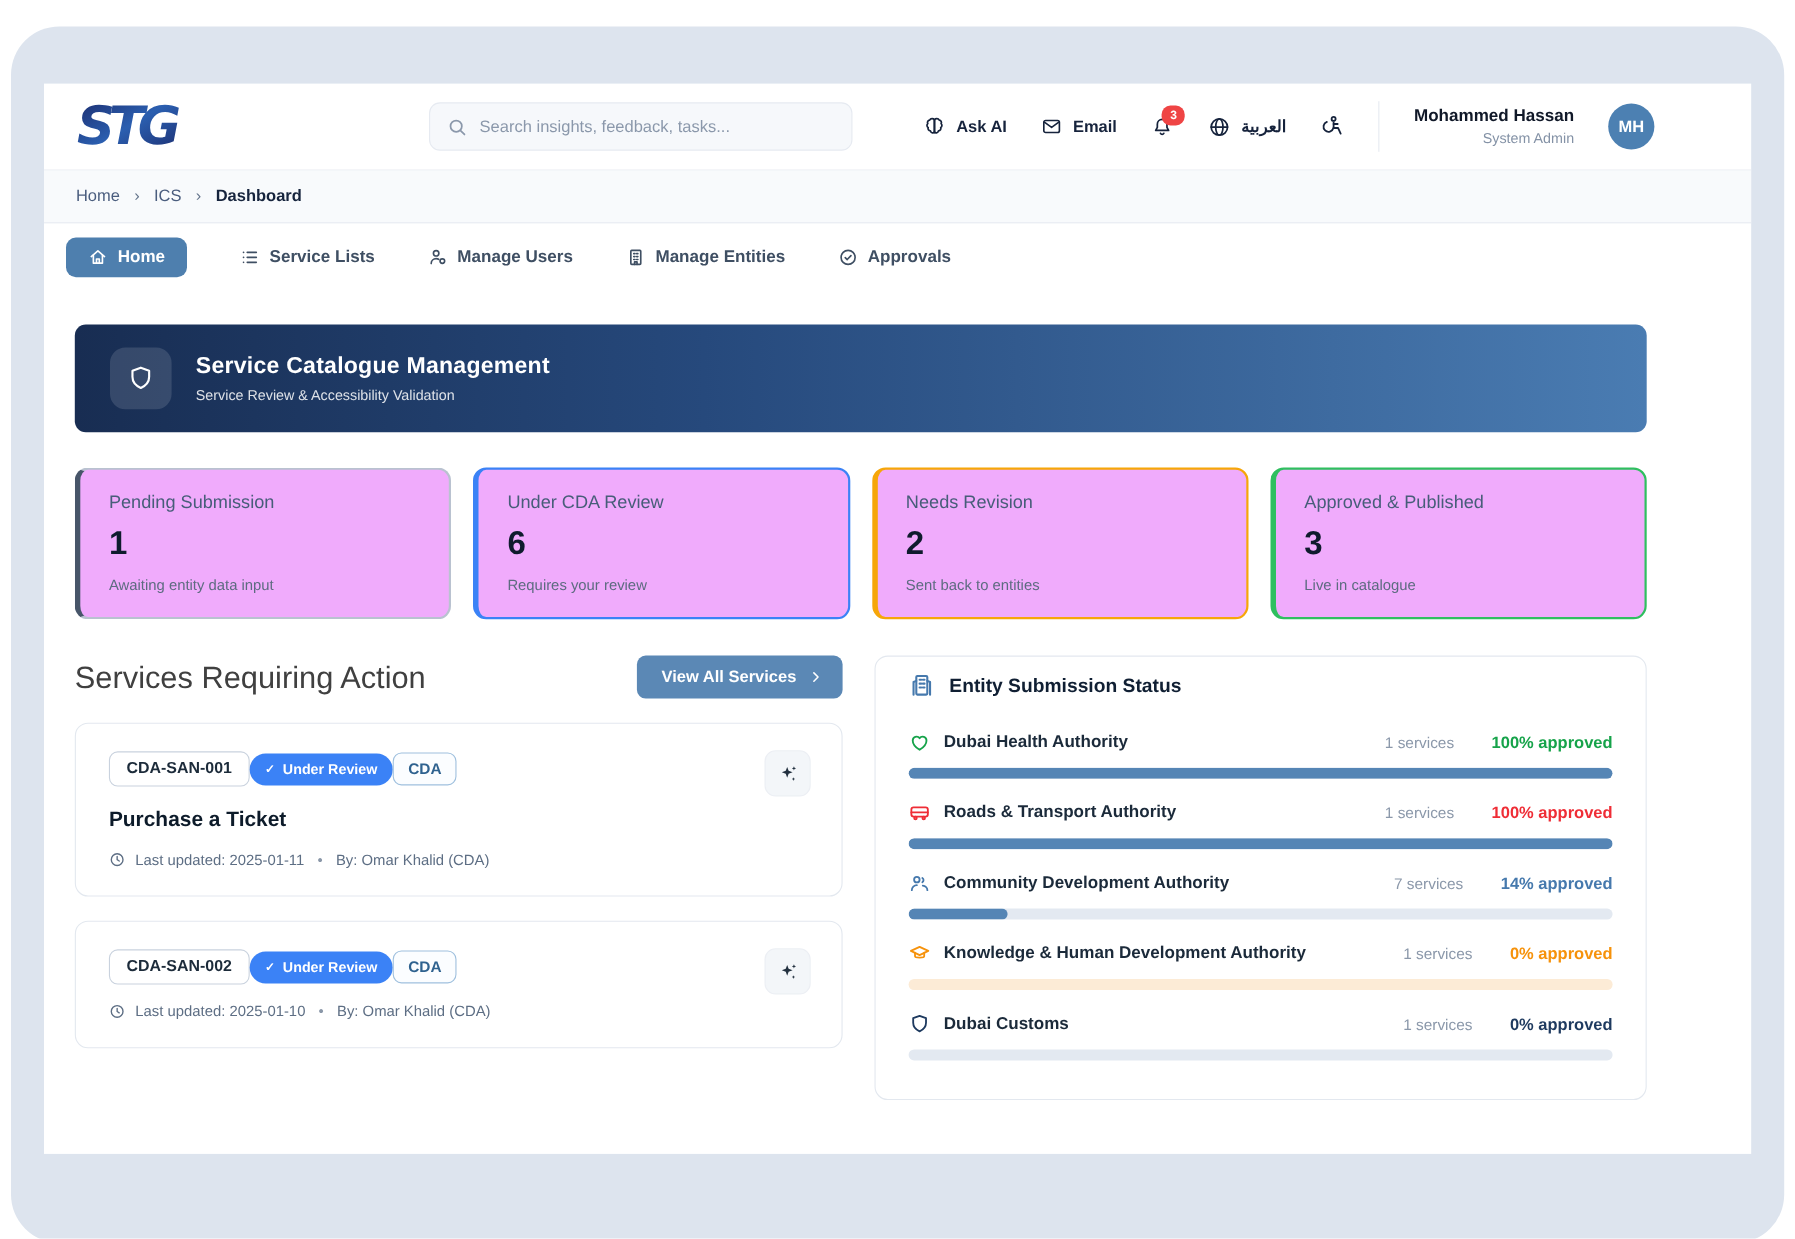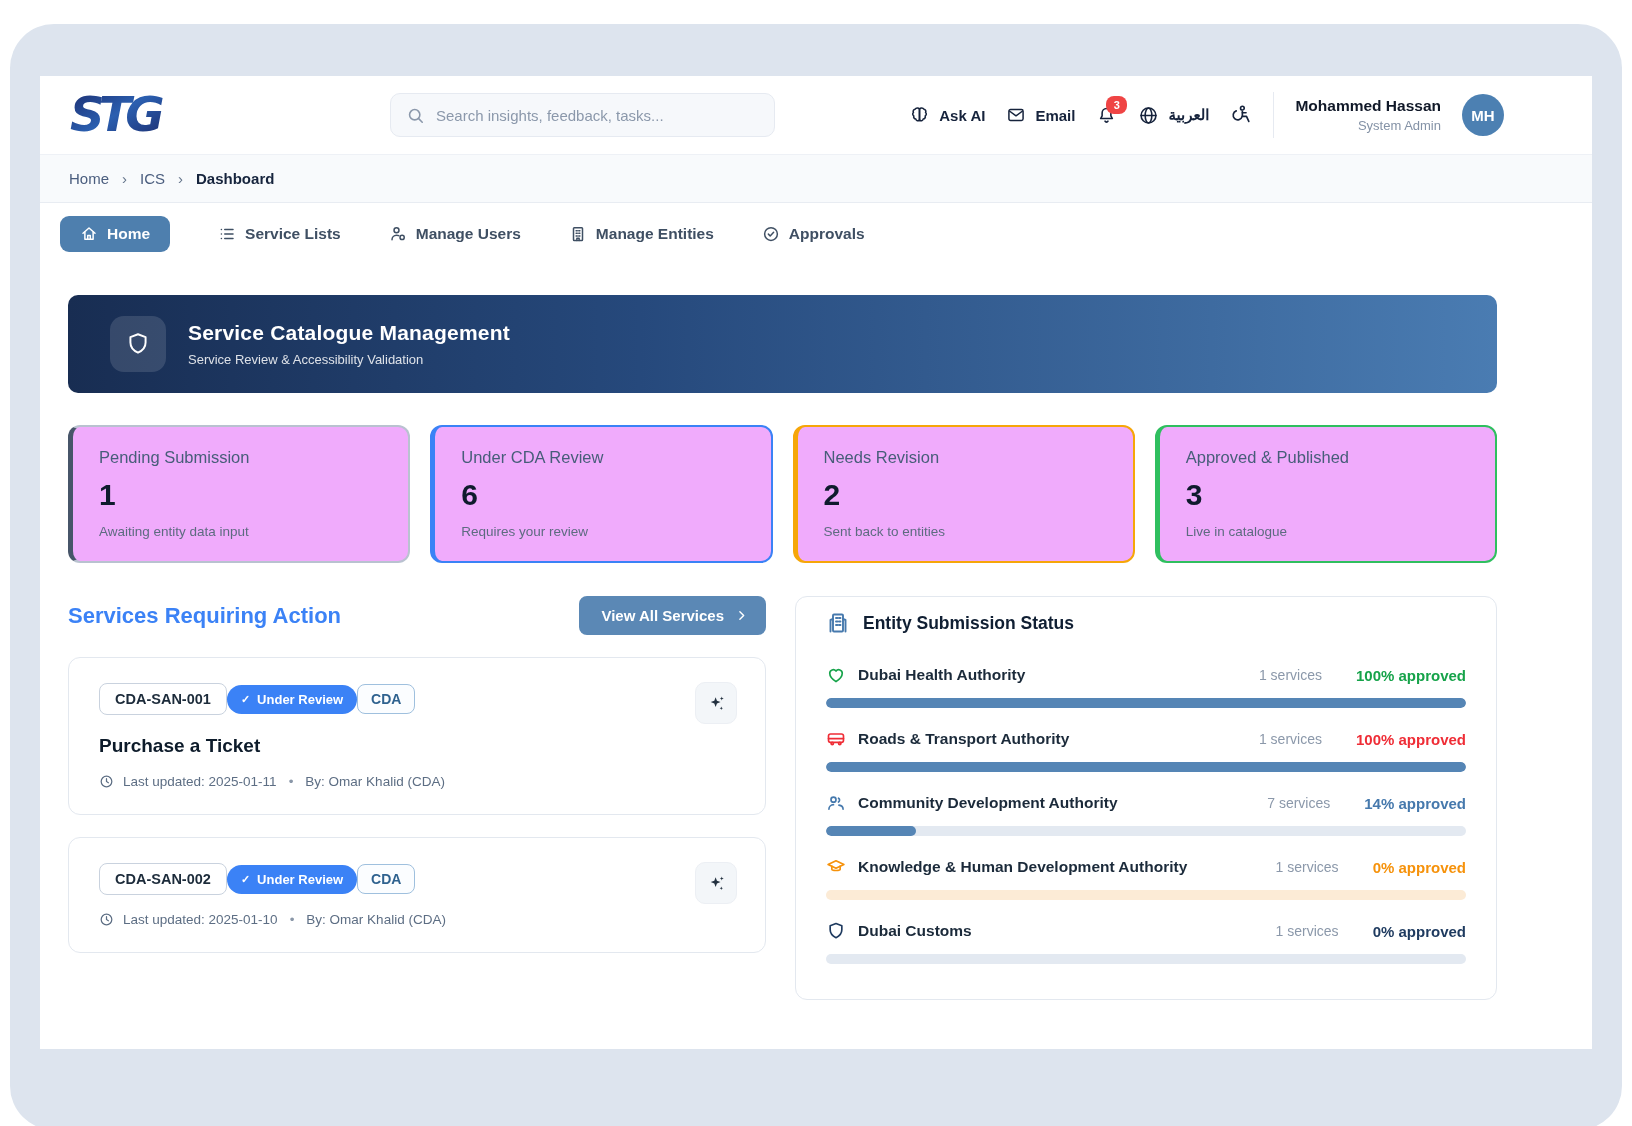--- a/index.html
+++ b/index.html
@@ -7,21 +7,21 @@
   .frame { position:absolute; left:10px; top:24px; width:1612px; height:1106px; background:#dde4ee; border-radius:44px; }
   .page { position:absolute; left:30px; top:52px; width:1552px; height:973px; background:#ffffff; overflow:hidden; }
 
   svg { display:block; }
 
   
   .hdr { height:78px; display:flex; align-items:center; padding:0 88px 0 28px; }
   .logo { width:122px; height:52px; flex:none; }
   .search { margin-left:200px; width:385px; height:44px; background:#f6f8fb; border:1px solid #e6eaf1; border-radius:10px; display:flex; align-items:center; gap:11px; padding:0 15px; color:#8b98ab; }
   .search .ph { font-size:15px; color:#8b98ab; white-space:nowrap; overflow:hidden; }
-  .hright { margin-left:auto; display:flex; align-items:center; gap:21px; }
+  .hright { margin-left:auto; display:flex; align-items:center; gap:31px; }
   .hitem { display:flex; align-items:center; gap:9px; color:#16233c; font-size:15px; font-weight:600; cursor:pointer; white-space:nowrap; }
   .bellwrap { position:relative; }
   .badge { position:absolute; top:-9px; right:-10px; background:#ef4444; color:#fff; font-size:11px; font-weight:700; min-width:21px; height:18px; border-radius:8px; display:flex; align-items:center; justify-content:center; padding:0 5px; }
   .vdiv { width:1px; height:46px; background:#e6eaf1; }
   .ublock { text-align:right; }
   .uname { font-size:15.5px; font-weight:700; color:#101828; }
   .urole { font-size:13px; color:#8492a6; margin-top:3px; }
   .avatar { width:42px; height:42px; border-radius:50%; background:#4c80b2; color:#fff; font-size:15px; font-weight:600; display:flex; align-items:center; justify-content:center; }
 
   
@@ -29,41 +29,41 @@
   .crumb { color:#4a5d7e; cursor:pointer; }
   .crumb.cur { color:#16243d; font-weight:600; }
   .csep { color:#64748b; font-size:15px; }
 
   
   .tabs { height:62px; display:flex; align-items:center; padding-left:20px; gap:48px; }
   .tab { display:flex; align-items:center; gap:9px; color:#3f4f63; font-size:15.5px; font-weight:600; cursor:pointer; }
   .tab.active { background:#4e7fae; color:#ffffff; padding:9px 20px; border-radius:9px; }
 
   
-  .hero { margin:30px 95px 0 28px; height:98px; border-radius:10px; background:linear-gradient(90deg,#182d52 0%,#26497c 40%,#4a7cb2 100%); display:flex; align-items:center; padding:0 42px; gap:22px; color:#fff; }
+  .hero { margin:30px 95px 0 28px; height:98px; border-radius:10px; background:linear-gradient(90deg,#182d52 0%,#26497c 40%,#4a7cb2 100%); display:flex; align-items:center; padding:0 32px; gap:22px; color:#fff; }
   .hero-icon { width:56px; height:56px; border-radius:14px; background:rgba(255,255,255,0.13); display:flex; align-items:center; justify-content:center; flex:none; }
   .hero-title { font-size:21px; font-weight:600; letter-spacing:.2px; }
   .hero-sub { font-size:13px; margin-top:7px; color:rgba(255,255,255,0.85); }
 
   
   .stats { margin:32px 95px 0 28px; display:grid; grid-template-columns:repeat(4,1fr); gap:20px; }
   .stat { background:#f0abfc; border-radius:12px; border:2px solid; border-left-width:5px; height:138px; padding:21px 26px; }
   .stat-slate { border-color:#b9c2d0; border-left-color:#475569; }
   .stat-blue { border-color:#3b82f6; border-left-color:#3b82f6; }
   .stat-orange { border-color:#f6a609; border-left-color:#f6a609; }
   .stat-green { border-color:#2fbf5f; border-left-color:#2fbf5f; }
   .stat-title { font-size:16.5px; color:#475d79; }
   .stat-value { font-size:30px; font-weight:700; color:#0f1b2d; margin-top:11px; }
   .stat-cap { font-size:13.5px; color:#5d6b80; margin-top:12px; }
 
   
   .main { margin:33px 95px 0 28px; display:flex; gap:29px; align-items:flex-start; }
   .lcol { width:698px; flex:none; }
   .lhead { display:flex; justify-content:space-between; align-items:center; }
-  .sec-title { font-size:22px; font-weight:700; color:#3b82f6; }
+  .sec-title { font-size:28px; font-weight:400; color:#404040; }
   .viewall { background:#5b88b5; color:#fff; border:none; border-radius:8px; padding:11px 18px 11px 22px; font-size:15px; font-weight:600; display:flex; align-items:center; gap:11px; cursor:pointer; font-family:inherit; }
 
   .scard { margin-top:22px; background:#fff; border:1px solid #e3e8ef; border-radius:12px; padding:25px 30px; position:relative; }
   .brow { display:flex; align-items:center; }
   .b-code { border:1px solid #c9d2de; border-radius:8px; padding:7px 15px; font-size:14.5px; font-weight:600; color:#1c2b3a; background:#fff; }
   .b-status { background:#3b82f6; border-radius:999px; padding:7px 14px; color:#fff; font-size:13px; font-weight:600; display:flex; align-items:center; gap:7px; }
   .b-status .chk { font-size:11px; }
   .b-entity { border:1.5px solid #9fc0de; border-radius:8px; padding:6px 13px; color:#2f628f; font-size:14px; font-weight:600; background:#fbfdff; }
   .spark-btn { position:absolute; right:28px; top:24px; width:42px; height:42px; background:#f3f6f9; border:1px solid #eceff4; border-radius:10px; display:flex; align-items:center; justify-content:center; color:#22303f; cursor:pointer; }
   .s-title { font-size:19px; font-weight:700; color:#0d1b2a; margin-top:20px; }

